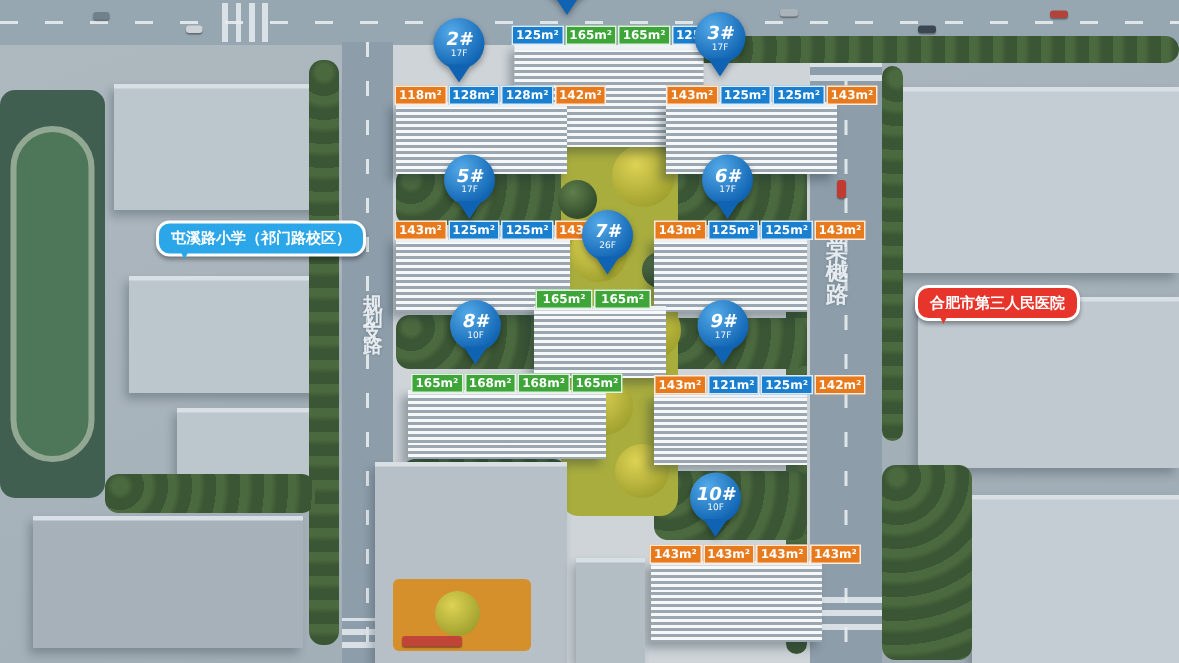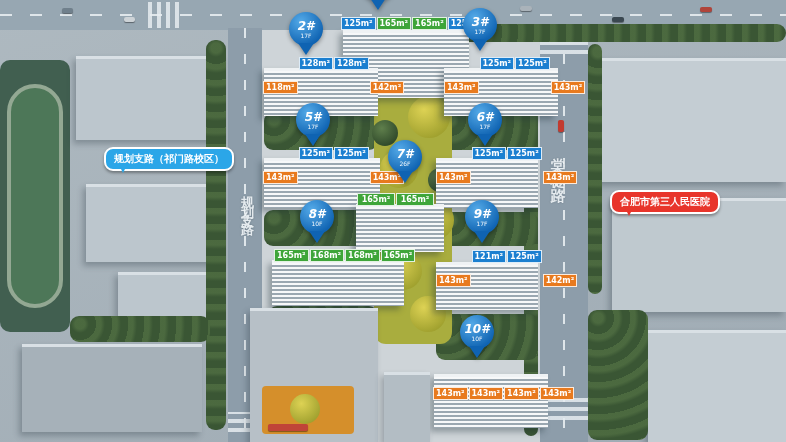--- a/index.html
+++ b/index.html
@@ -40,21 +40,21 @@
     color:#fff;display:flex;flex-direction:column;align-items:center;justify-content:center;line-height:1;}
   .pin-label{font-size:12px;font-weight:bold;font-style:italic;}
   .pin-floors{font-size:6px;margin-top:1px;opacity:.95;}
   .pin-tail{width:0;height:0;border-left:8px solid transparent;border-right:8px solid transparent;
     border-top:12px solid #0f63b2;margin:-3px auto 0;}
   
   .chip-row{position:absolute;display:flex;gap:1px;z-index:20;}
   .chip{min-width:27px;height:13px;padding:0 2px;display:flex;align-items:center;justify-content:center;
     font-size:8px;font-weight:bold;color:#fff;border:1px solid rgba(255,255,255,.85);white-space:nowrap;}
   .chip.blue{background:#1b7fd0;}
-  .chip.orange{background:#e87a1e;margin-top:24px;}
+  .chip.orange{background:#e87a1e;}
   .chip.green{background:#3ea539;}
   .chip.wide{min-width:38px;}
   
   .bubble{position:absolute;padding:3px 8px;border-radius:9px;border:2px solid #fff;color:#fff;
     font-size:10px;font-weight:bold;white-space:nowrap;box-shadow:0 2px 3px rgba(0,0,0,.35);z-index:40;}
   .bubble::after{content:"";position:absolute;left:12px;bottom:-9px;
     border:5px solid transparent;border-top-width:10px;}
   .bubble.red{background:#e8352b;}
   .bubble.red::after{border-top-color:#e8352b;}
   .bubble.blue{background:#2ba6e8;}
@@ -250,19 +250,19 @@
     <div class="pin-tail"></div>
   </div>
   <div class="pin" style="left:460px;top:315px">
     <div class="pin-head">
       <span class="pin-label">10#</span>
       <span class="pin-floors">10F</span>
     </div>
     <div class="pin-tail"></div>
   </div>
 
-  <div class="bubble blue" style="left:104px;top:147px">规划支路（祁门路校区）</div>
+  <div class="bubble blue" style="left:104px;top:147px">屯溪路小学（祁门路校区）</div>
   <div class="bubble red" style="left:610px;top:190px">合肥市第三人民医院</div>
 
   <div class="road-label-v" style="left:238px;top:186px;font-size:13px;letter-spacing:9px">规划支路</div>
   <div class="road-label-v" style="left:548px;top:146px;font-size:15px;letter-spacing:15px">棠樾路</div>
 
 </div>
 
 </body></html>

